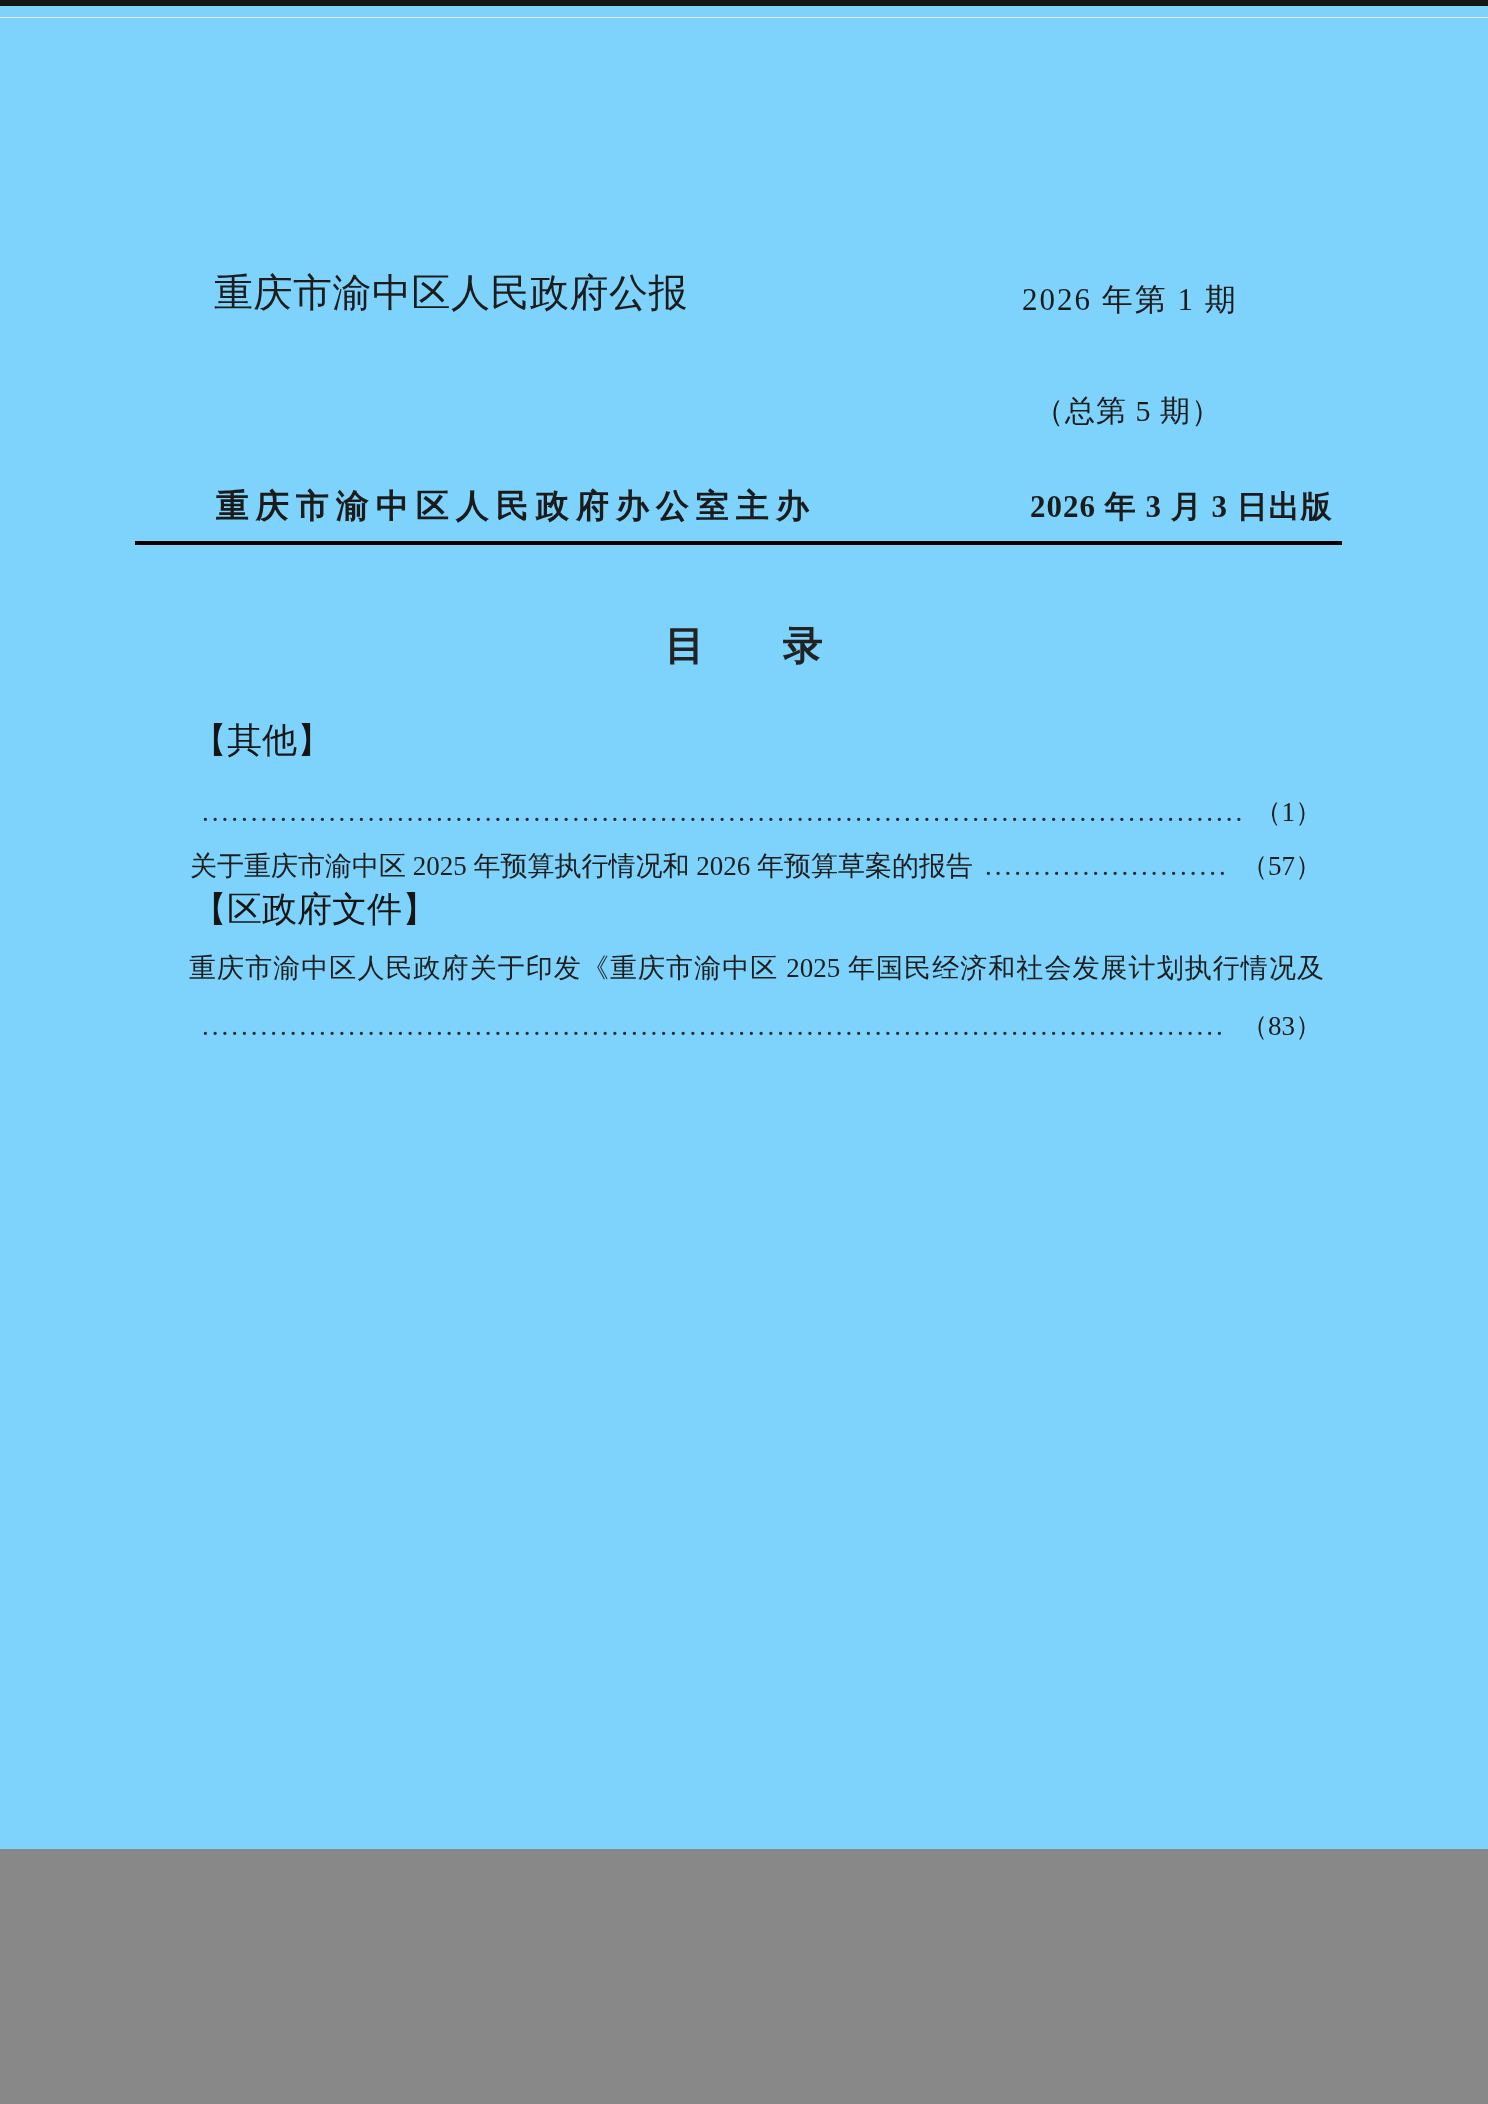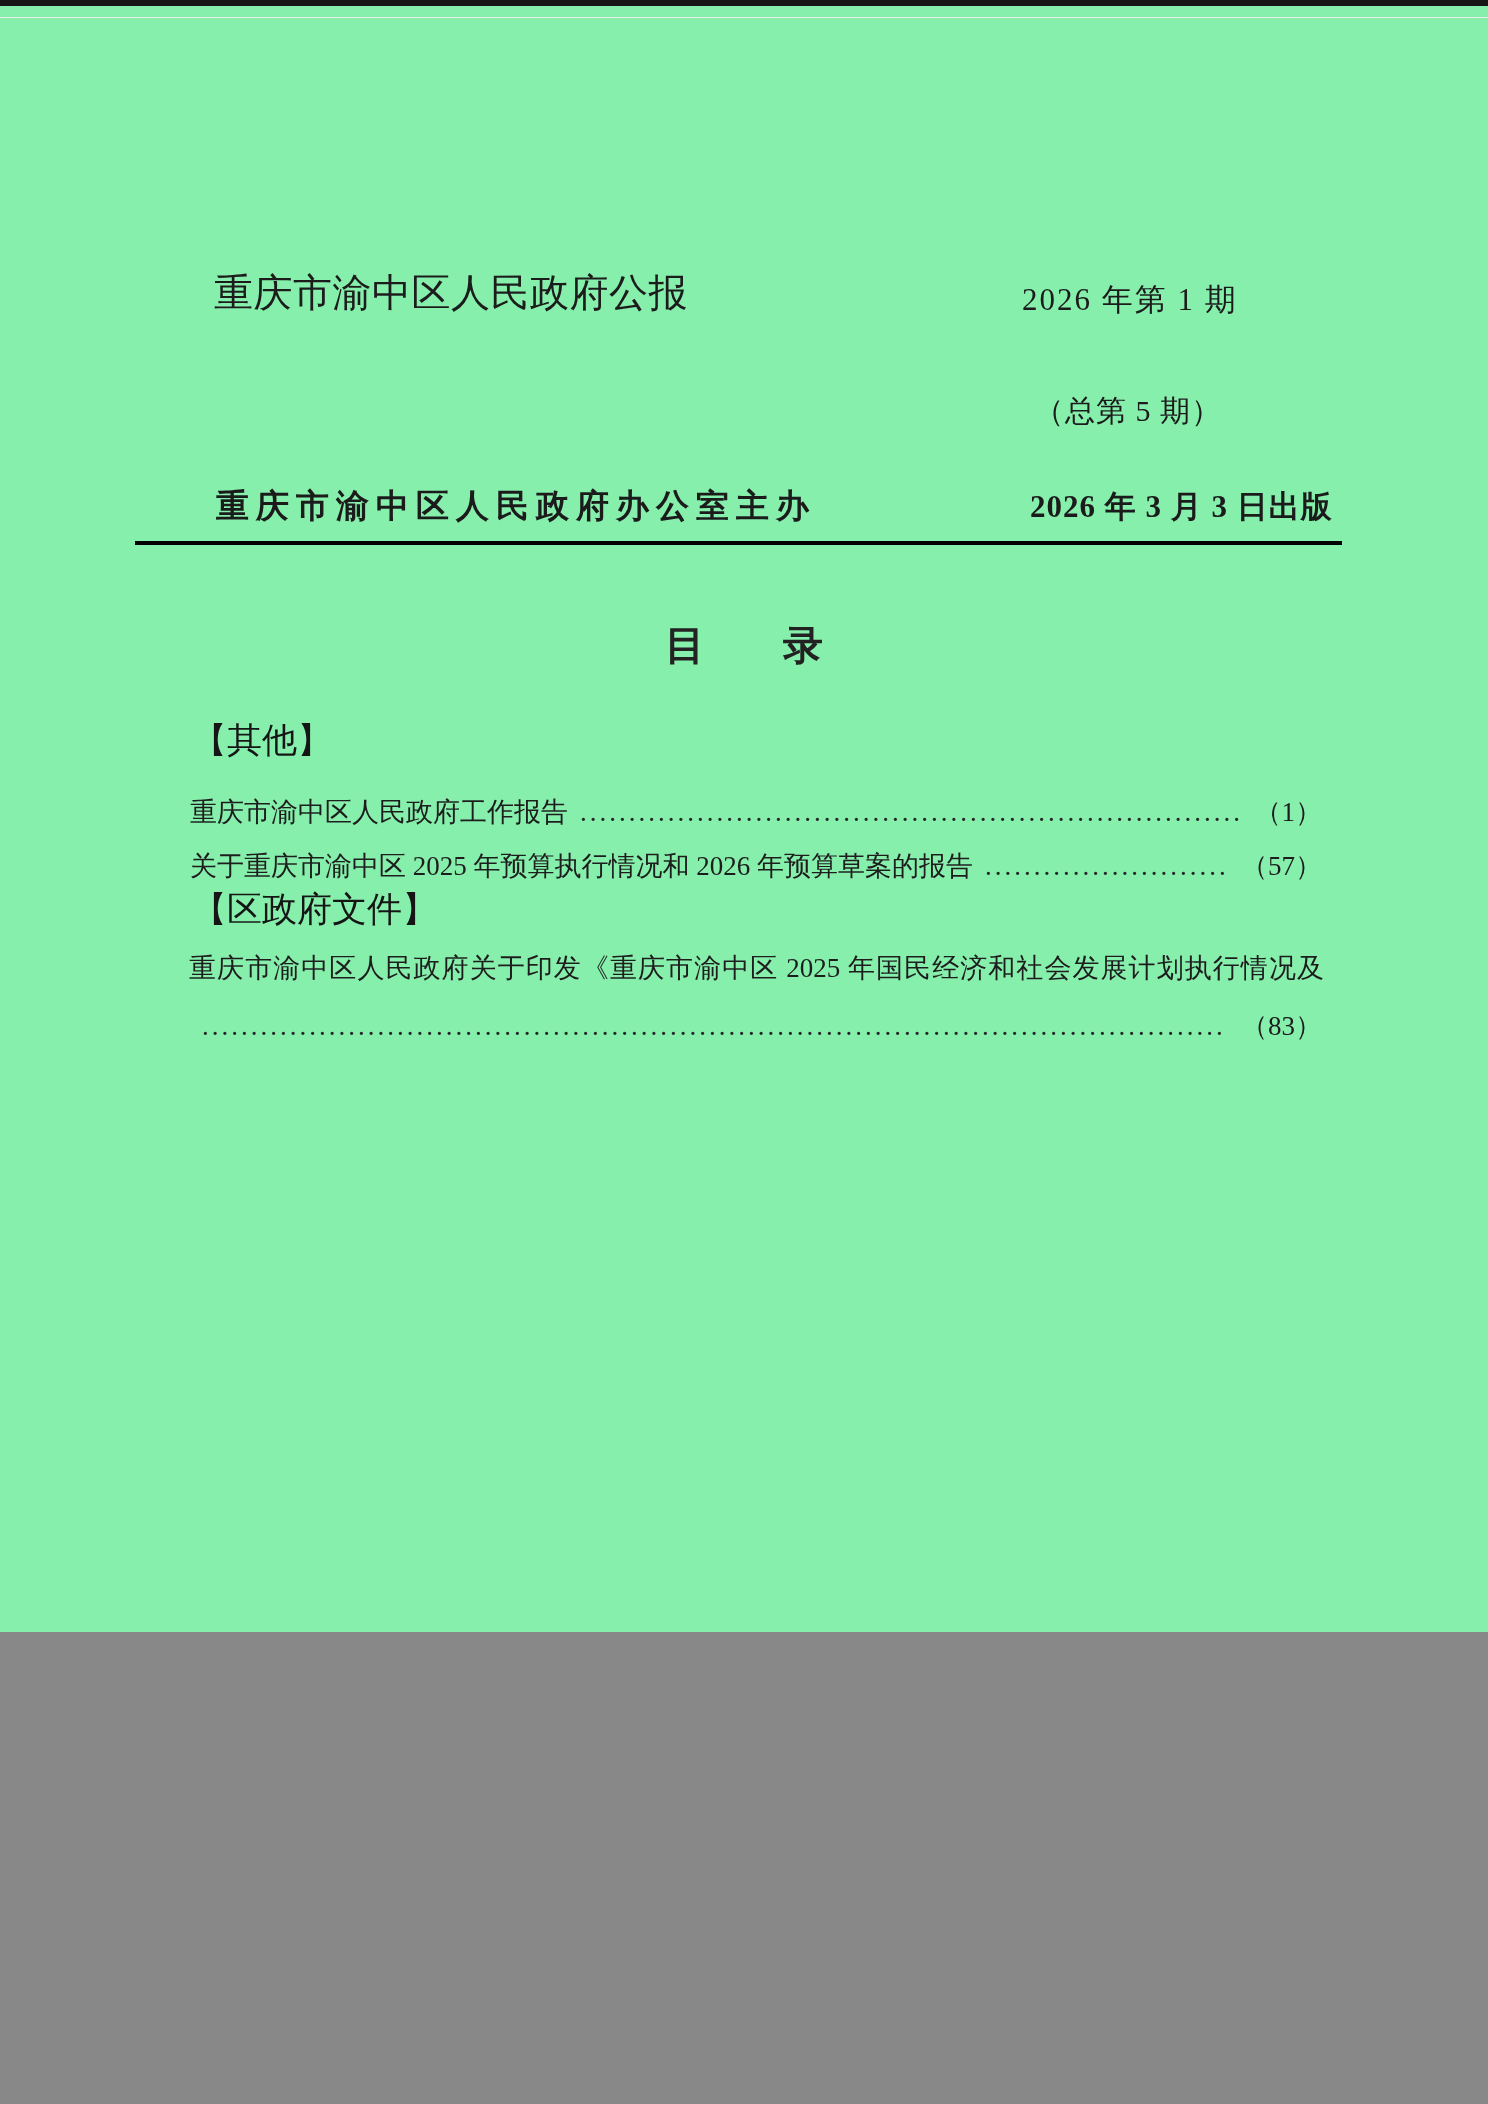--- a/index.html
+++ b/index.html
@@ -1,21 +1,21 @@
 <!DOCTYPE html>
 <html><head>
 <meta charset="utf-8">
 <style>
   html, body { margin: 0; padding: 0; background: #888; }
   .page {
     position: relative;
     width: 1488px;
-    height: 1632px;
+    height: 1849px;
     margin: 0 auto;
-    background: #86efac;
+    background: #7dd3fc;
     overflow: hidden;
     font-family: "Liberation Serif", "DejaVu Serif", serif;
     color: #1b1b1b;
   }
   .top-bar {
     position: absolute; left: 0; top: 0; width: 100%; height: 6px;
     background: #161616;
   }
   .top-hairline {
     position: absolute; left: 0; top: 17px; width: 100%; height: 1px;
@@ -104,21 +104,20 @@
   <div class="masthead-rule"></div>
 
   <div class="toc-heading">
     <span>目</span>
     <span>录</span>
   </div>
 
   <div class="section-label sec-1">【其他】</div>
 
   <div class="toc-row row-1">
-    <span class="entry-title">重庆市渝中区人民政府工作报告</span>
     <span class="leader">................................................................................................................................................................</span>
     <span class="page-num">（1）</span>
   </div>
 
   <div class="toc-row row-2">
     <span class="entry-title">关于重庆市渝中区 2025 年预算执行情况和 2026 年预算草案的报告</span>
     <span class="leader">................................................................................................................................................................</span>
     <span class="page-num">（57）</span>
   </div>
 

